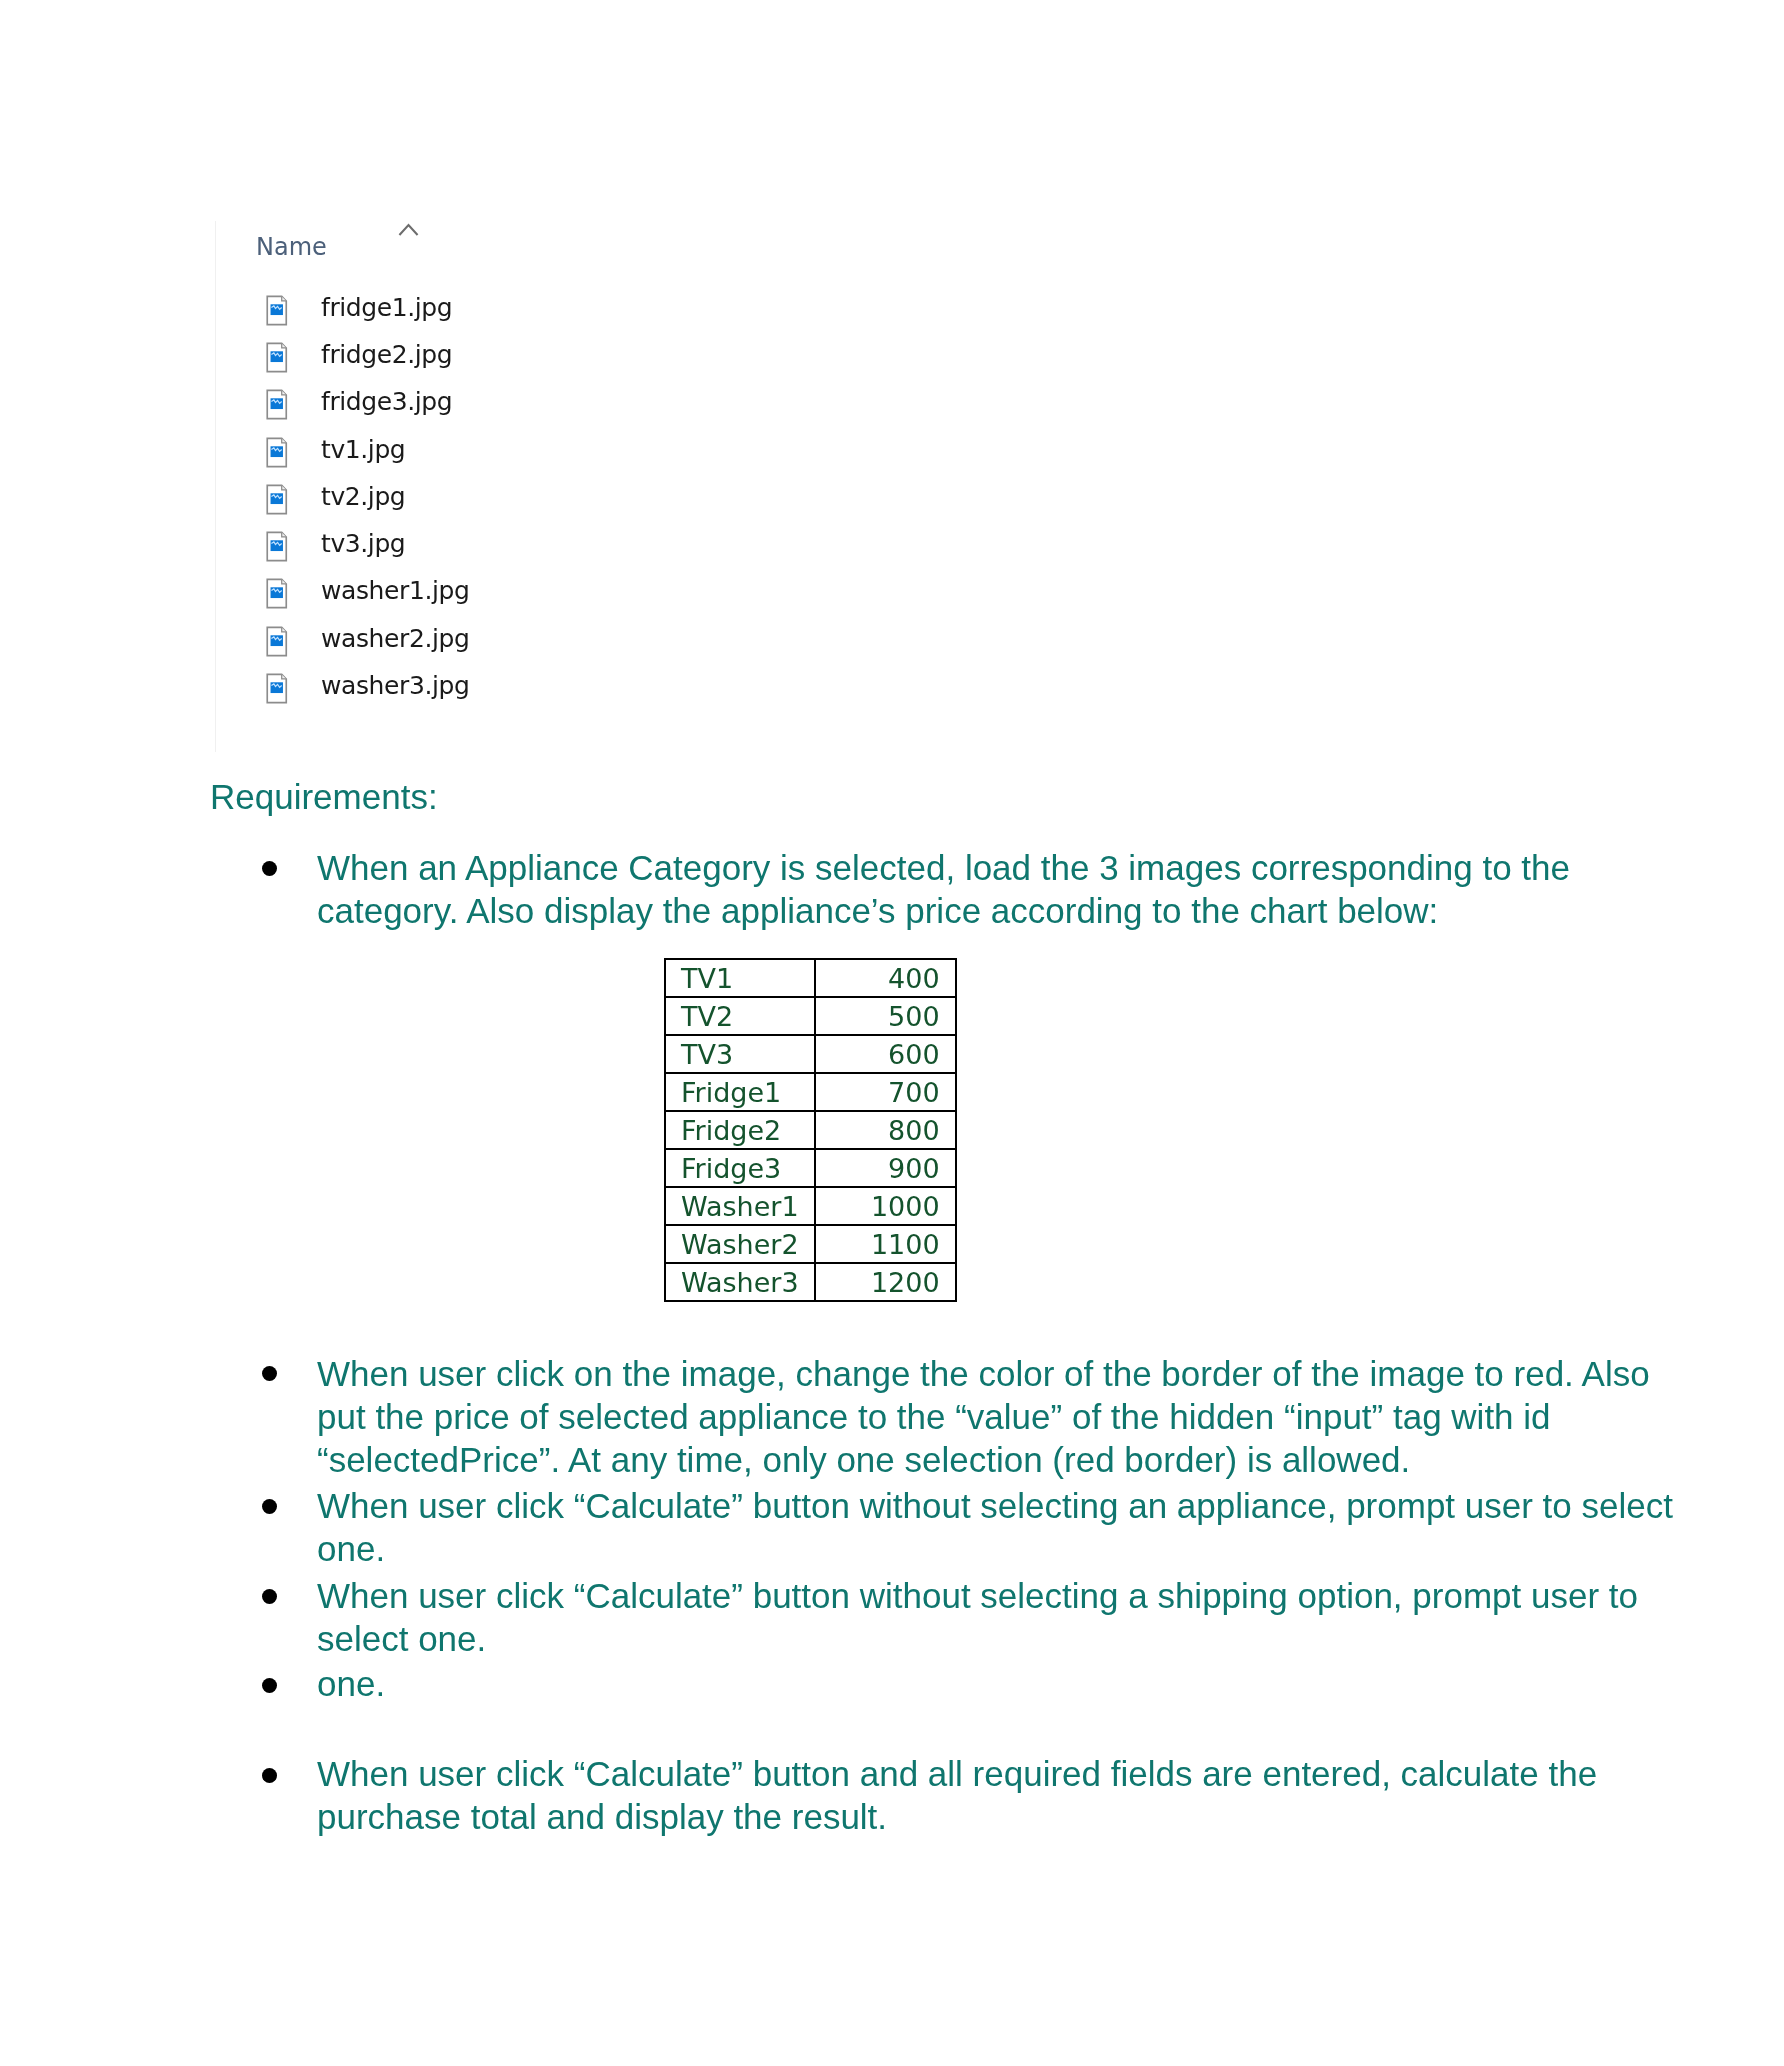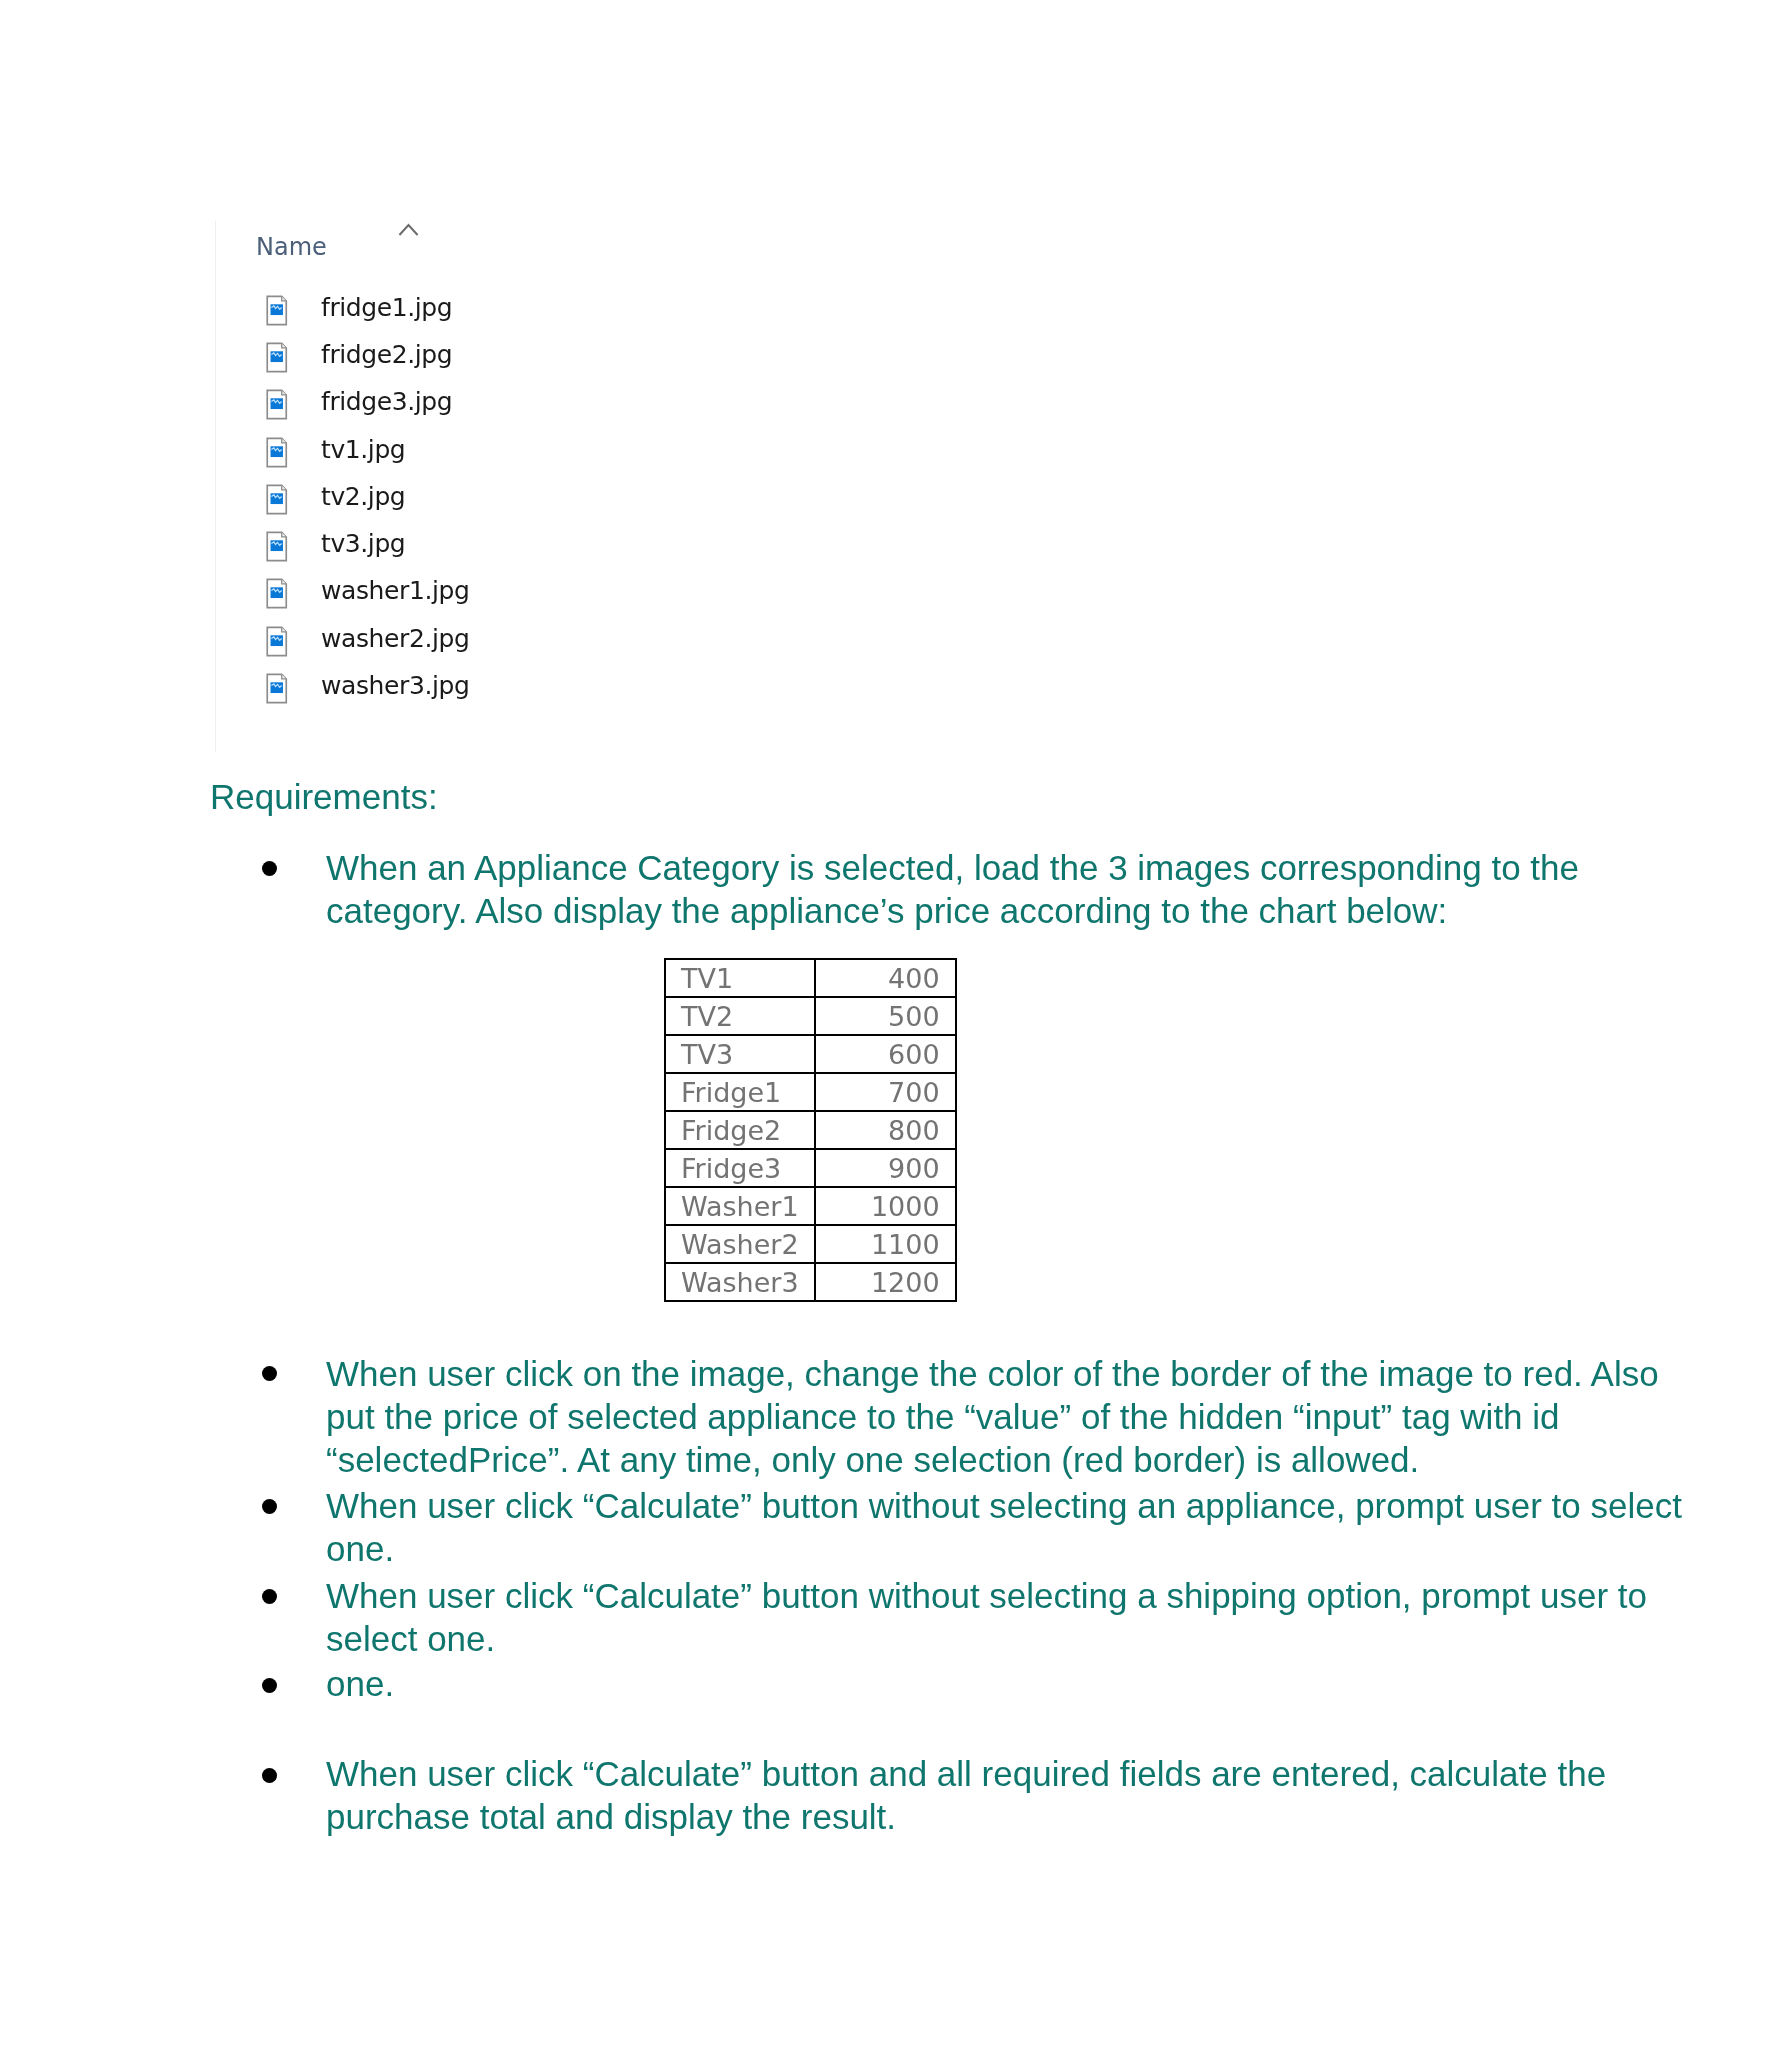--- a/index.html
+++ b/index.html
@@ -12,25 +12,25 @@
   .sort-caret { position: absolute; left: 180px; top: 0px; width: 25px; height: 16.5px; }
   .file-list { position: absolute; left: 0; top: 70px; margin: 0; padding: 0; list-style: none; }
   .file-row { position: absolute; left: 0; height: 45px; width: 281px; cursor: default; }
   .file-icon { position: absolute; left: 50px; top: 4.1px; width: 21.5px; height: 31px; }
   .file-name { position: absolute; left: 87px; top: 1.7px; font-family: "DejaVu Sans", sans-serif; font-size: 25px; color: #1a1a1a; white-space: nowrap; letter-spacing: -0.4px; margin-left: 18px; }
 
   
   .serif { font-family: Liberation Sans, sans-serif; color: #0f766e; }
   .req-heading { position: absolute; left: 210px; top: 775px; font-size: 35px; line-height: 43px; white-space: nowrap; }
   .bullet { position: absolute; left: 262px; width: 15px; height: 15px; border-radius: 50%; background: #000; }
-  .bullet-text { position: absolute; left: 326px; width: 1260px; font-size: 35px; line-height: 43px; white-space: nowrap; }
+  .bullet-text { position: absolute; left: 317px; width: 1260px; font-size: 35px; line-height: 43px; white-space: nowrap; }
   .bullet-text .line { display: block; height: 43px; }
 
   
-  .price-table { position: absolute; left: 664px; top: 958px; border-collapse: collapse; font-family: "DejaVu Sans", sans-serif; font-size: 27px; color: #737373; }
+  .price-table { position: absolute; left: 664px; top: 958px; border-collapse: collapse; font-family: "DejaVu Sans", sans-serif; font-size: 27px; color: #14532d; }
   .price-table td { border: 2.5px solid #000; height: 38px; padding: 0 15px; box-sizing: border-box; vertical-align: middle; line-height: 1; }
   .price-table td.name { width: 149px; text-align: left; padding-left: 15px; }
   .price-table td.price { width: 141px; text-align: right; padding-right: 15px; }
 </style>
 </head>
 <body>
 
 <div class="page">
 
   <div class="explorer">

